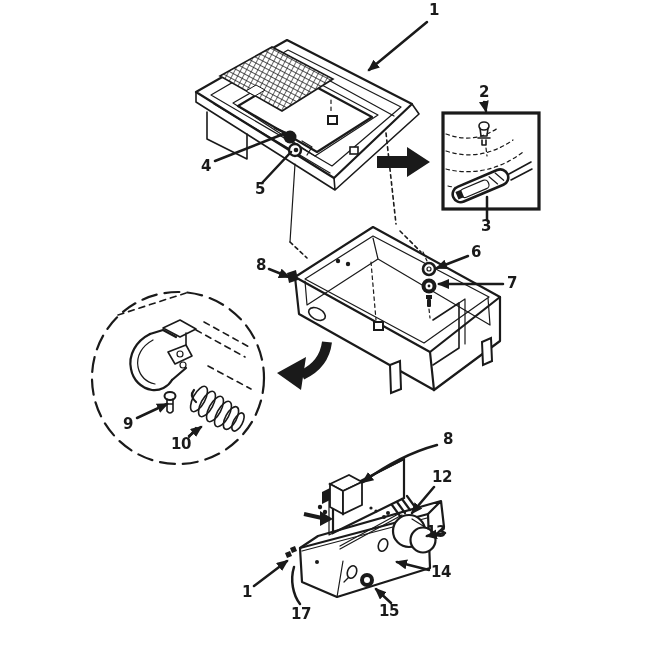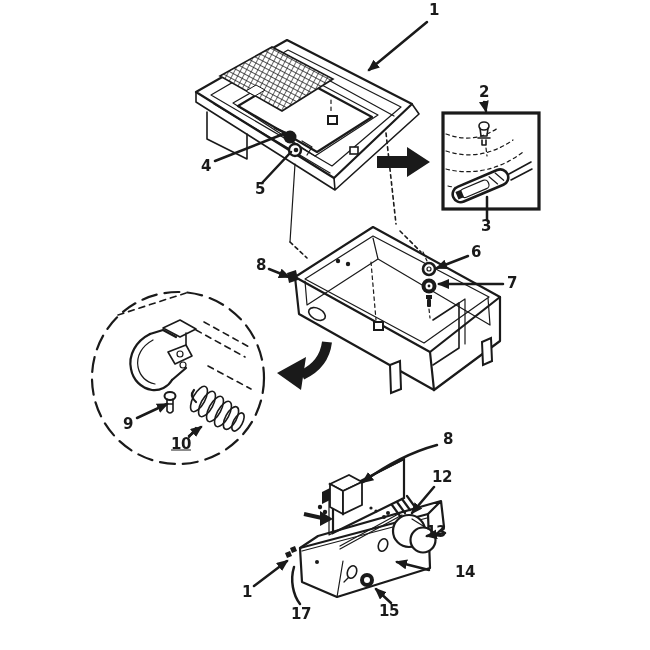--- a/index.html
+++ b/index.html
@@ -268,23 +268,23 @@
 <div id="callout-layer">
       <div class="callout" style="left: 434px; top: 10px;">1</div>
       <div class="callout" style="left: 484px; top: 92px;">2</div>
       <div class="callout" style="left: 486px; top: 226px;">3</div>
       <div class="callout" style="left: 206px; top: 166px;">4</div>
       <div class="callout" style="left: 260px; top: 189px;">5</div>
       <div class="callout" style="left: 476px; top: 252px;">6</div>
       <div class="callout" style="left: 512px; top: 283px;">7</div>
       <div class="callout" style="left: 261px; top: 265px;">8</div>
       <div class="callout" style="left: 128px; top: 424px;">9</div>
-      <div class="callout" style="left: 181px; top: 444px; text-decoration: underline;">10</div>
+      <div class="callout" style="left: 181px; top: 444px;">10</div>
       <div class="callout" style="left: 448px; top: 439px;">8</div>
       <div class="callout" style="left: 442px; top: 477px; text-align: right;">12</div>
       <div class="callout" style="left: 436px; top: 532px;">13</div>
-      <div class="callout" style="left: 441px; top: 572px; margin-left: 24px;">14</div>
+      <div class="callout" style="left: 441px; top: 572px;">14</div>
       <div class="callout" style="left: 389px; top: 611px;">15</div>
       <div class="callout" style="left: 247px; top: 592px;">1</div>
       <div class="callout" style="left: 301px; top: 614px;">17</div>
     </div>
 
 </div>
 
 </body></html>

